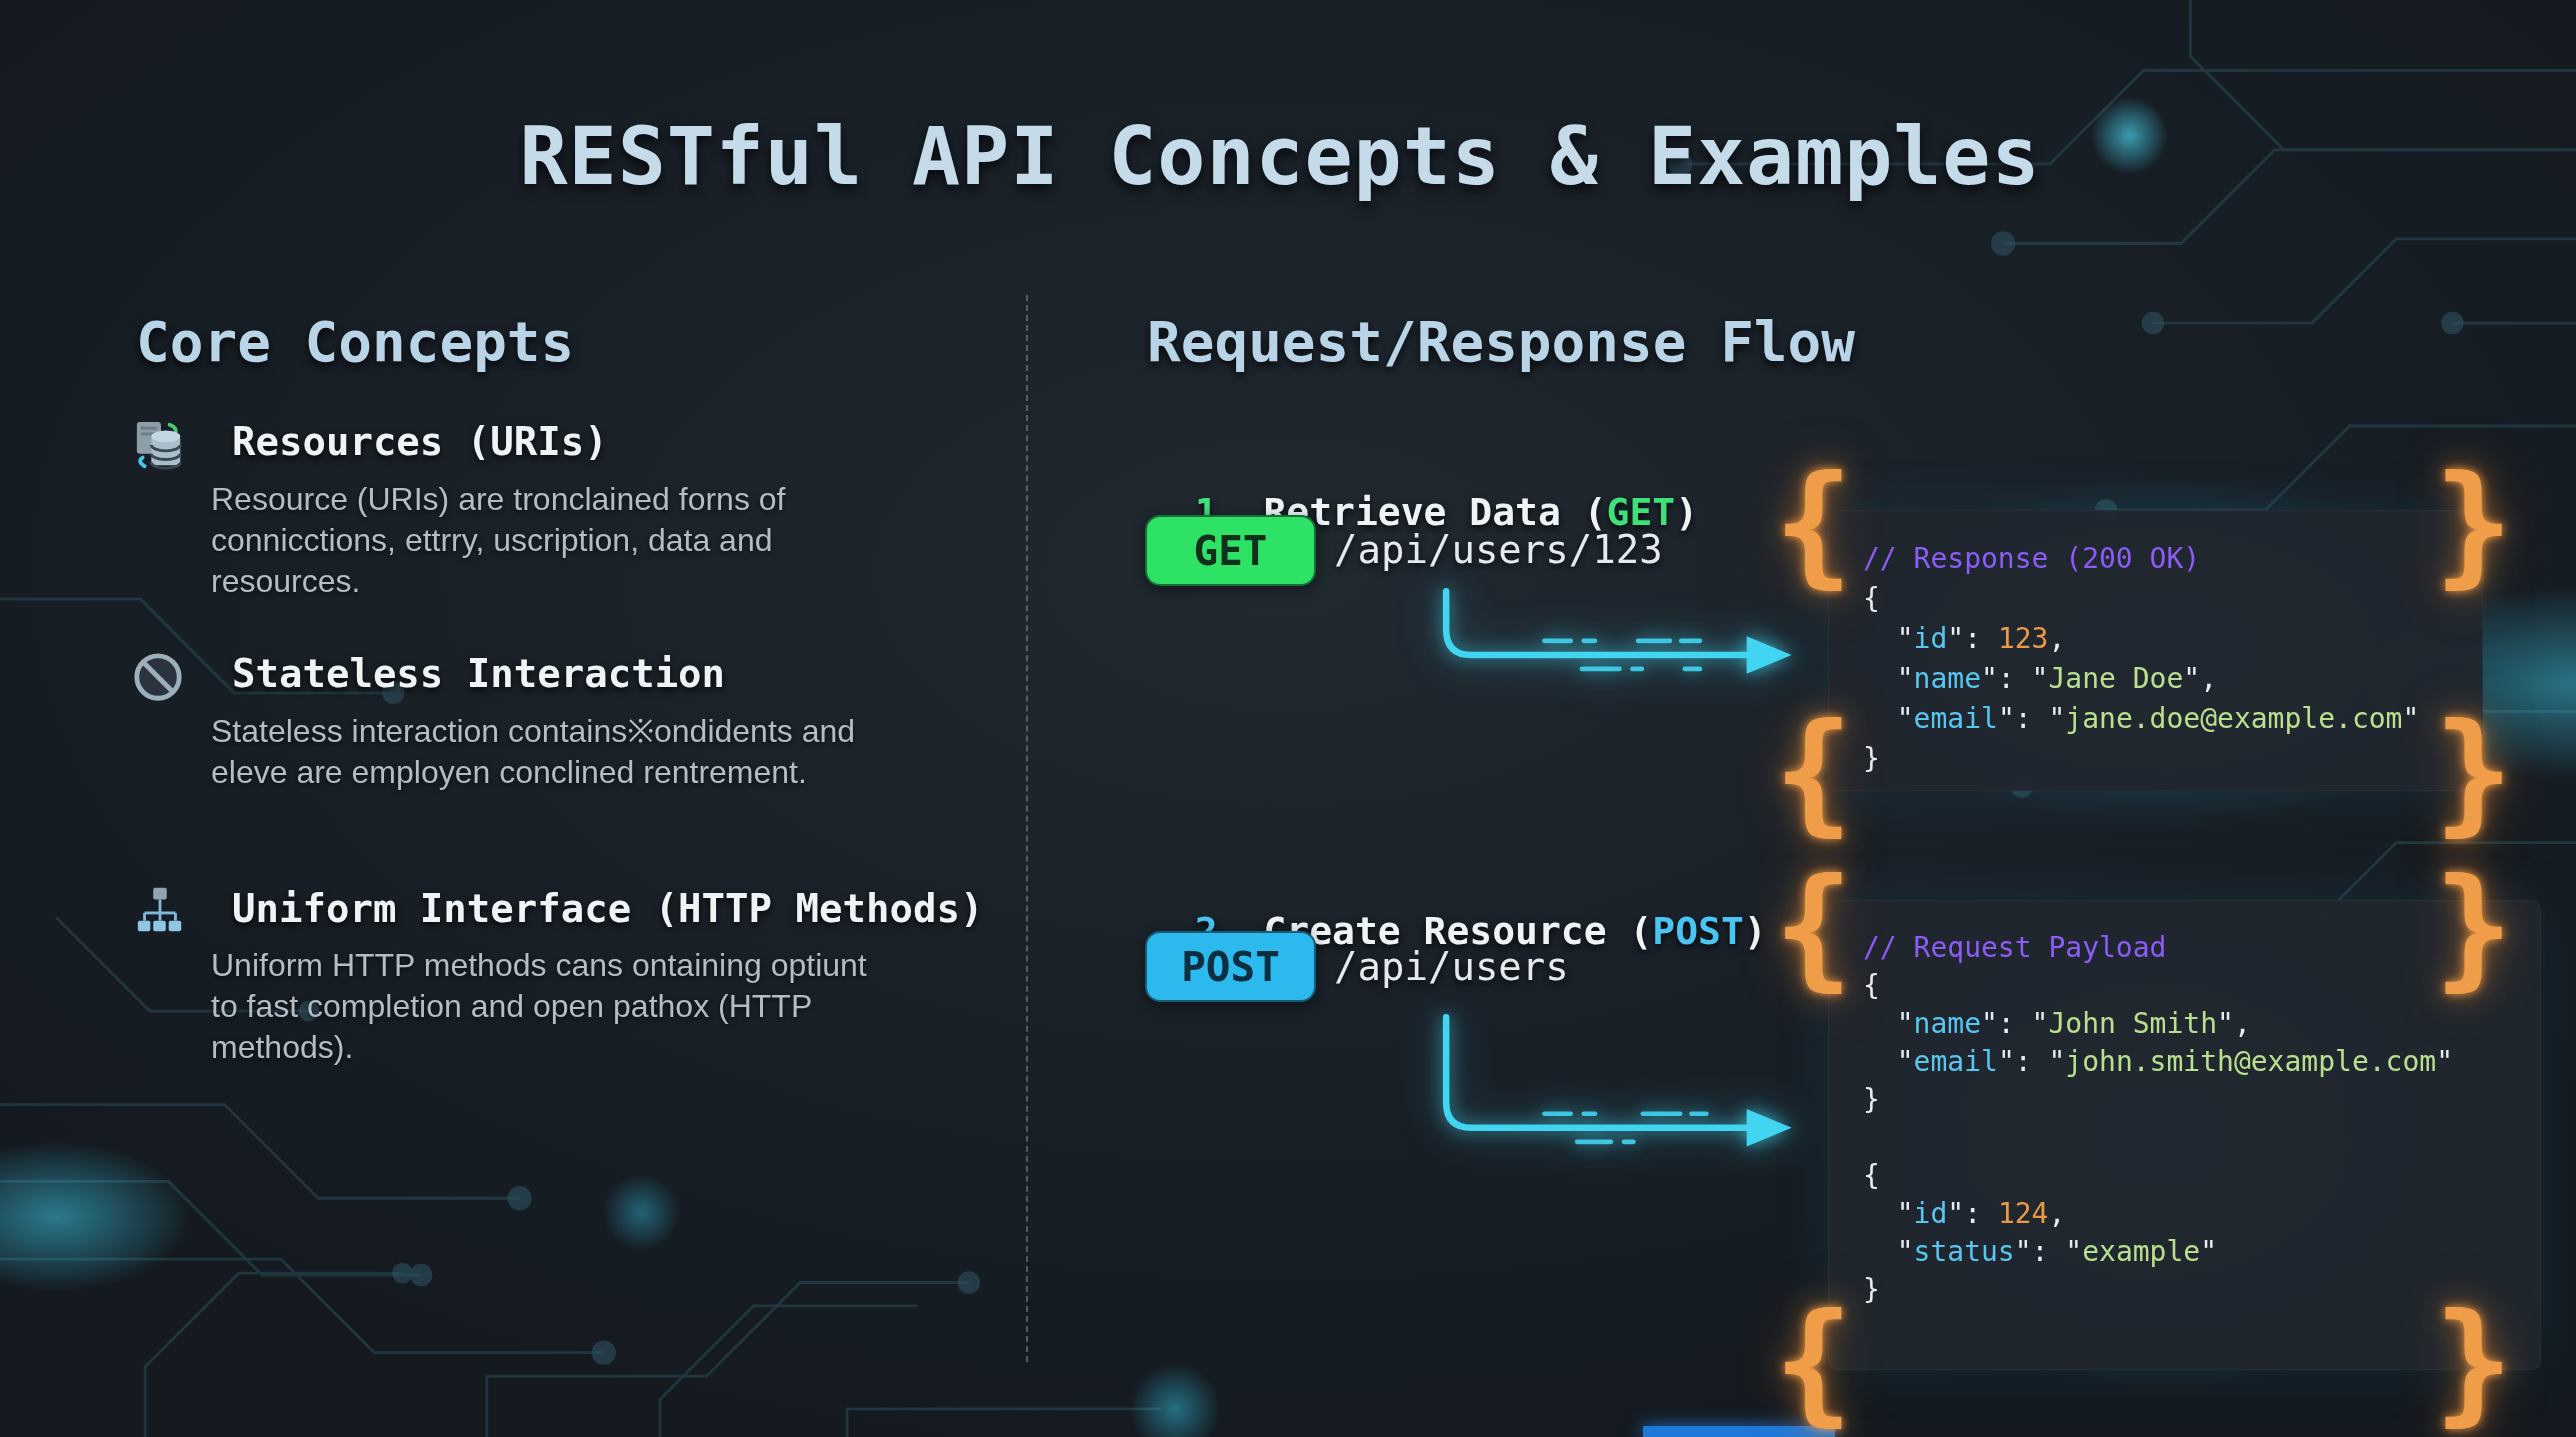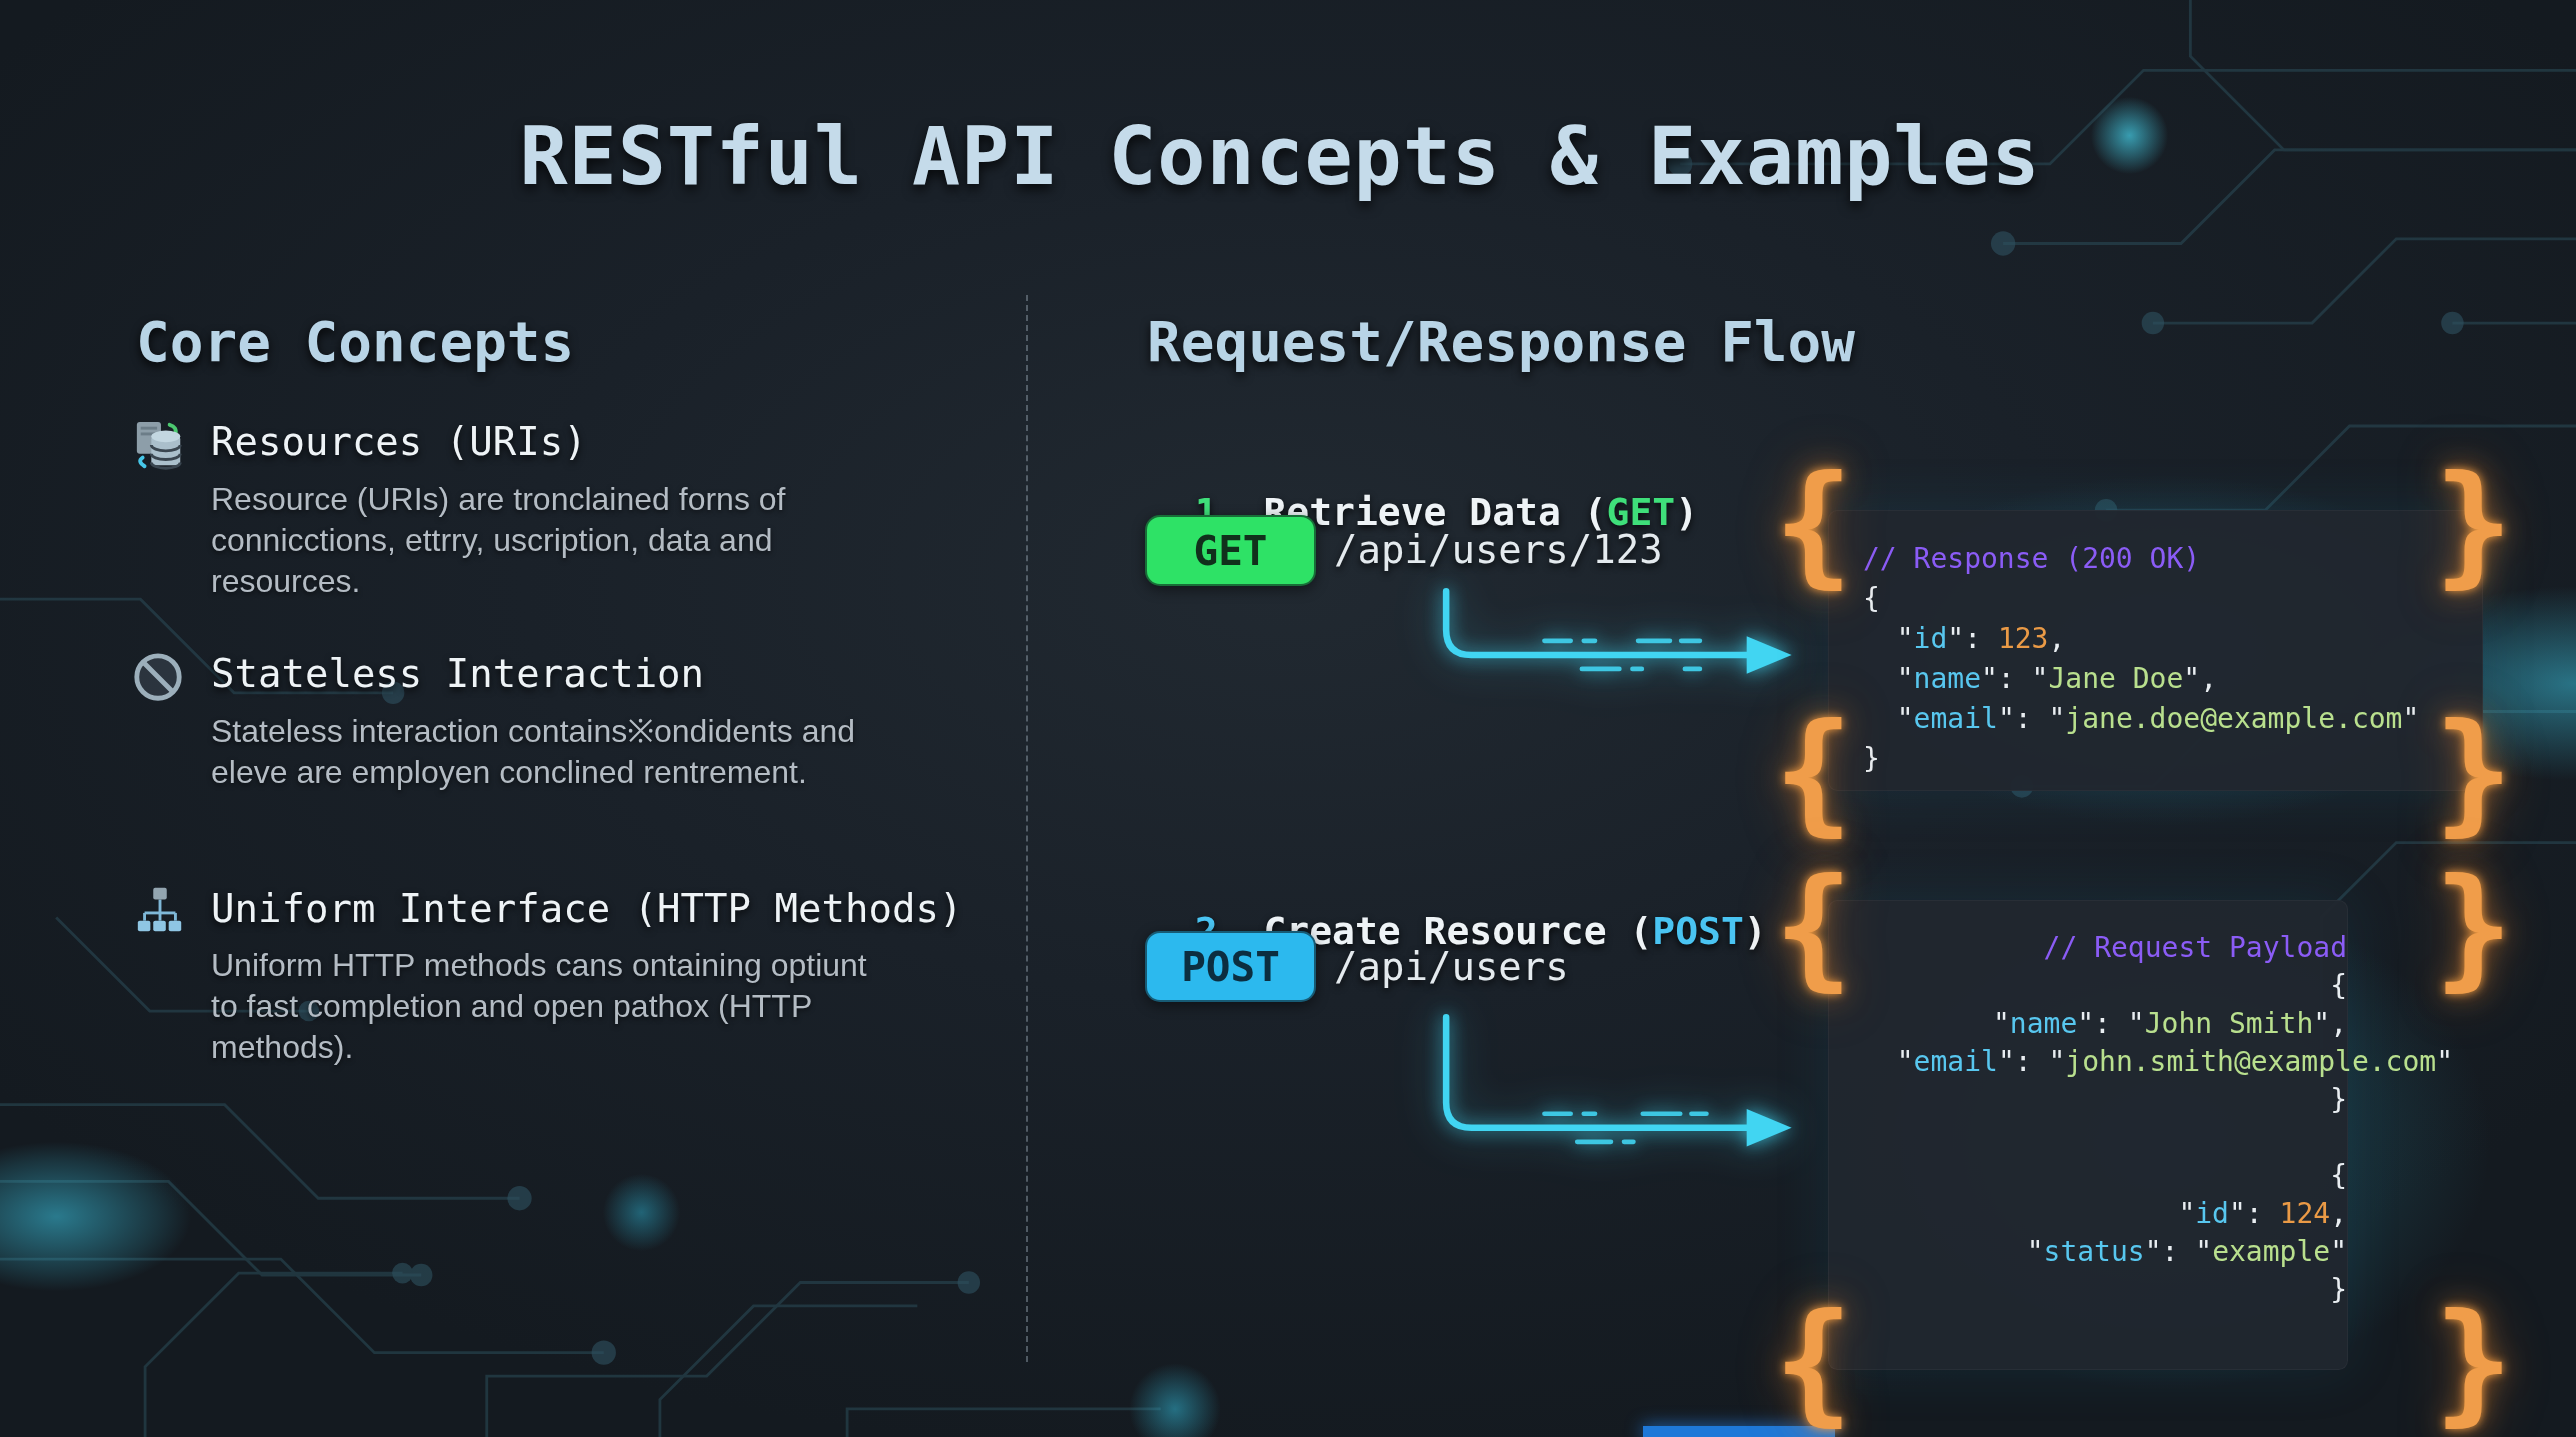--- a/index.html
+++ b/index.html
@@ -16,21 +16,21 @@
   .title{
     left:0;top:110px;width:2560px;text-align:center;
     font-size:80px;font-weight:bold;color:#c5dbea;letter-spacing:0.9px;
     text-shadow:0 4.7px 11.2px rgba(0,0,0,.75);z-index:2;
   }
   .colhead{
     font-size:56px;font-weight:bold;color:#b8d4e6;
     text-shadow:0 3.7px 9.4px rgba(0,0,0,.8);z-index:2;
   }
   
-  .item-title{font-size:39px;font-weight:normal;color:#eef3f6;text-shadow:0 2.8px 7.5px rgba(0,0,0,.8);z-index:2;}
+  .item-title{font-size:39px;font-weight:bold;color:#eef3f6;text-shadow:0 2.8px 7.5px rgba(0,0,0,.8);z-index:2;margin-left:21px;}
   .item-body{
     font-family:"Liberation Sans", sans-serif;font-size:32px;line-height:41px;
     color:#b4bcc4;width:674px;z-index:2;text-shadow:0 1.9px 5.6px rgba(0,0,0,.6);
   }
   .icon{width:54px;height:54px;z-index:2;}
   
   .divider{
     left:1026px;top:295px;height:1067px;width:0;
     border-left:2.8px dashed rgba(138,152,164,.5);z-index:1;
   }
@@ -197,21 +197,21 @@
 <div class="abs pathtext" style="left:1334px;top:944px;">/api/users</div>
 
 <svg class="abs arrow-svg" style="left:1404px;top:1006px;" width="412" height="150" viewBox="0 0 440 160">
   <path d="M45 12 L45 103 Q45 130 72 130 L366 130" stroke="#41d5f2" stroke-width="7" fill="none" stroke-linecap="round"></path>
   <polygon points="366,110 414,130 366,150" fill="#41d5f2"></polygon>
   <path d="M150 115 h28 m14 0 h12 M255 115 h40 m12 0 h16" stroke="#41d5f2" stroke-width="5" fill="none" stroke-linecap="round" opacity=".9"></path>
   <path d="M185 145 h36 m14 0 h10" stroke="#41d5f2" stroke-width="5" fill="none" stroke-linecap="round" opacity=".9"></path>
 </svg>
 
 <div class="panel-glow" style="left:1749px;top:824px;width:833px;height:637px;"></div>
-<div class="panel panel2" style="left:1828px;top:900px;width:520px;height:470px;text-align:right;">
+<div class="panel panel2" style="left:1828px;top:900px;width:713px;height:470px;">
     <div class="cl"><span class="cm">// Request Payload</span></div>
     <div class="cl"><span class="pu">{</span></div>
     <div class="cl"><span class="pu">  "</span><span class="key">name</span><span class="pu">": "</span><span class="str">John Smith</span><span class="pu">",</span></div>
     <div class="cl"><span class="pu">  "</span><span class="key">email</span><span class="pu">": "</span><span class="str">john.smith@example.com</span><span class="pu">"</span></div>
     <div class="cl"><span class="pu">}</span></div>
     <div class="cl"> </div>
     <div class="cl"><span class="pu">{</span></div>
     <div class="cl"><span class="pu">  "</span><span class="key">id</span><span class="pu">": </span><span class="num">124</span><span class="pu">,</span></div>
     <div class="cl"><span class="pu">  "</span><span class="key">status</span><span class="pu">": "</span><span class="str">example</span><span class="pu">"</span></div>
     <div class="cl"><span class="pu">}</span></div>

